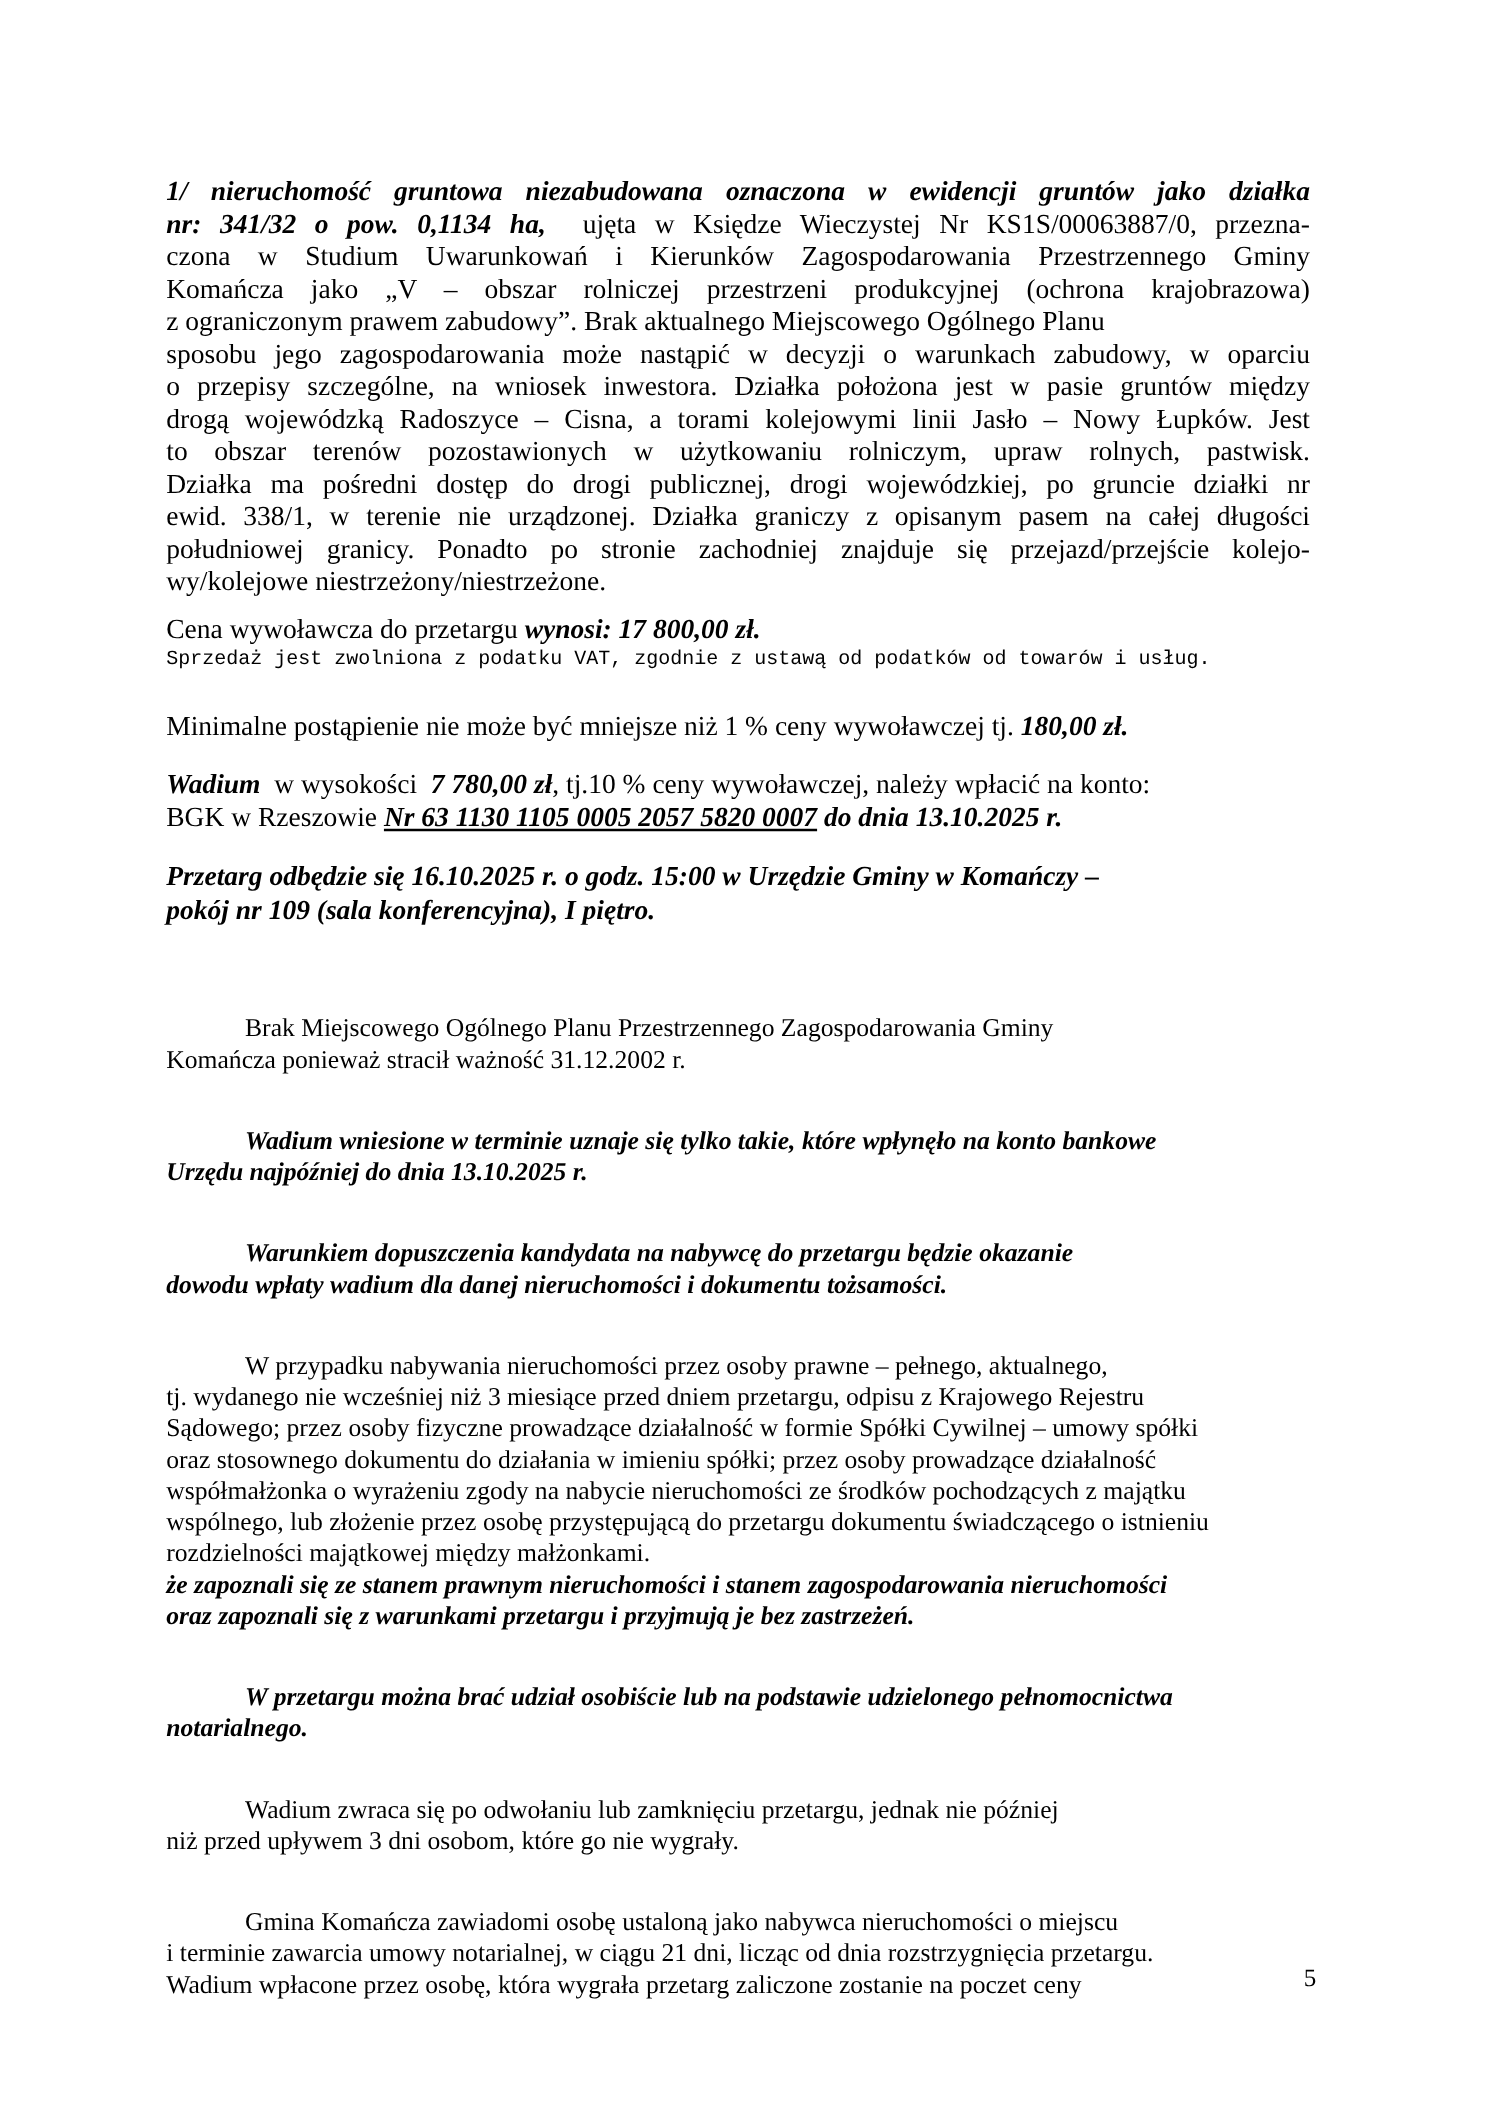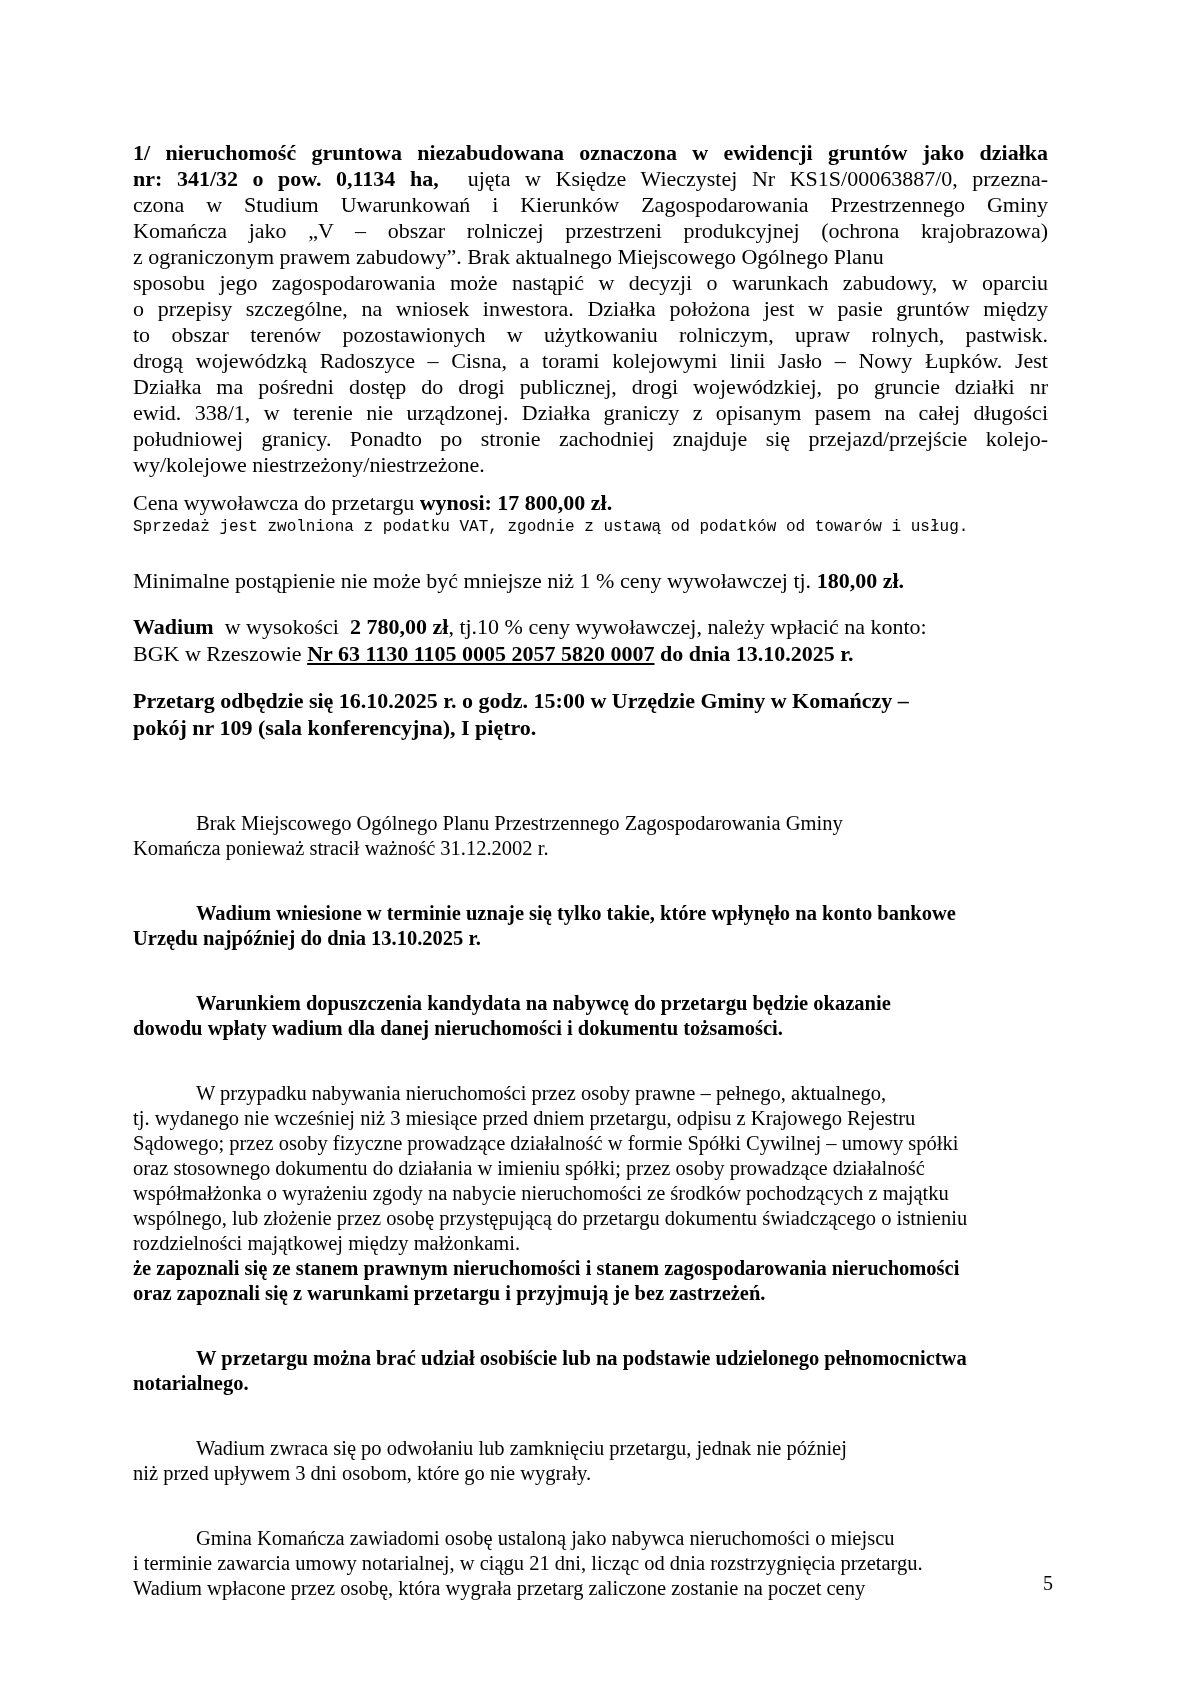--- a/index.html
+++ b/index.html
@@ -16,21 +16,21 @@
     left:133px; top:140px;
     width:915px;
   }
   .block { }
   .block.body  { font-size:22px;   line-height:26px; }
   .block.lower { font-size:20.5px; line-height:25px; }
   .line { white-space:normal; }
   .line.just { text-align:justify; text-align-last:justify; }
   .line.small { font-size:16px; line-height:22px;font-family:Liberation Mono, monospace; }
   .line.ind { text-indent:63px;margin-top:40px; }
-  .b { font-weight:bold; }
+  .b { font-weight:bold;font-style:italic; }
   .u { text-decoration:underline; }
   
   [data-name="starting-price"] { margin-top:12px; }
   [data-name="minimum-bid"]    { margin-top:30px; }
   [data-name="deposit-info"]   { margin-top:19px; }
   [data-name="deposit-info"] .line,
   [data-name="auction-date"] .line { line-height:27px; }
   [data-name="auction-date"]   { margin-top:20px; }
   [data-name="auction-terms"]  { margin-top:70px; }
   .page-number {
@@ -45,36 +45,36 @@
 <div class="page" data-name="document-page">
   <div class="content" data-name="document-body">
       <div class="block body" data-name="property-description">
         <div class="line just" data-name="property-description-line"><span class="b">1/ nieruchomość gruntowa niezabudowana oznaczona w ewidencji gruntów jako działka</span></div>
         <div class="line just" data-name="property-description-line"><span class="b">nr: 341/32 o pow. 0,1134 ha,</span><span>&nbsp; ujęta w Księdze Wieczystej Nr KS1S/00063887/0, przezna-</span></div>
         <div class="line just" data-name="property-description-line"><span>czona w Studium Uwarunkowań i Kierunków Zagospodarowania Przestrzennego Gminy</span></div>
         <div class="line just" data-name="property-description-line"><span>Komańcza jako „V – obszar rolniczej przestrzeni produkcyjnej (ochrona krajobrazowa)</span></div>
         <div class="line" data-name="property-description-line"><span>z ograniczonym prawem zabudowy”. Brak aktualnego Miejscowego Ogólnego Planu</span></div>
         <div class="line just" data-name="property-description-line"><span>sposobu jego zagospodarowania może nastąpić w decyzji o warunkach zabudowy, w oparciu</span></div>
         <div class="line just" data-name="property-description-line"><span>o przepisy szczególne, na wniosek inwestora. Działka położona jest w pasie gruntów między</span></div>
+        <div class="line just" data-name="property-description-line"><span>drogą wojewódzką Radoszyce – Cisna, a torami kolejowymi linii Jasło – Nowy Łupków. Jest</span></div>
         <div class="line just" data-name="property-description-line"><span>to obszar terenów pozostawionych w użytkowaniu rolniczym, upraw rolnych, pastwisk.</span></div>
-        <div class="line just" data-name="property-description-line"><span>drogą wojewódzką Radoszyce – Cisna, a torami kolejowymi linii Jasło – Nowy Łupków. Jest</span></div>
         <div class="line just" data-name="property-description-line"><span>Działka ma pośredni dostęp do drogi publicznej, drogi wojewódzkiej, po gruncie działki nr</span></div>
         <div class="line just" data-name="property-description-line"><span>ewid. 338/1, w terenie nie urządzonej. Działka graniczy z opisanym pasem na całej długości</span></div>
         <div class="line just" data-name="property-description-line"><span>południowej granicy. Ponadto po stronie zachodniej znajduje się przejazd/przejście kolejo-</span></div>
         <div class="line" data-name="property-description-line"><span>wy/kolejowe niestrzeżony/niestrzeżone.</span></div>
       </div>
       <div class="block body" data-name="starting-price">
         <div class="line" data-name="starting-price-line"><span>Cena wywoławcza do przetargu </span><span class="b">wynosi: 17 800,00 zł.</span></div>
         <div class="line small" data-name="starting-price-line"><span>Sprzedaż jest zwolniona z podatku VAT, zgodnie z ustawą od podatków od towarów i usług.</span></div>
       </div>
       <div class="block body" data-name="minimum-bid">
         <div class="line" data-name="minimum-bid-line"><span>Minimalne postąpienie nie może być mniejsze niż 1 % ceny wywoławczej tj. </span><span class="b">180,00 zł.</span></div>
       </div>
       <div class="block body" data-name="deposit-info">
-        <div class="line" data-name="deposit-info-line"><span class="b">Wadium</span><span>&nbsp; w wysokości&nbsp; </span><span class="b">2 780,00 zł</span><span>, tj.10 % ceny wywoławczej, należy wpłacić na konto:</span></div>
+        <div class="line" data-name="deposit-info-line"><span class="b">Wadium</span><span>&nbsp; w wysokości&nbsp; </span><span class="b">7 780,00 zł</span><span>, tj.10 % ceny wywoławczej, należy wpłacić na konto:</span></div>
         <div class="line" data-name="deposit-info-line"><span>BGK w Rzeszowie </span><span class="b u">Nr 63 1130 1105 0005 2057 5820 0007</span><span class="b"> do dnia 13.10.2025 r.</span></div>
       </div>
       <div class="block body" data-name="auction-date">
         <div class="line" data-name="auction-date-line"><span class="b">Przetarg odbędzie się 16.10.2025 r. o godz. 15:00 w Urzędzie Gminy w Komańczy –</span></div>
         <div class="line" data-name="auction-date-line"><span class="b">pokój nr 109 (sala konferencyjna), I piętro.</span></div>
       </div>
       <div class="block lower" data-name="auction-terms">
         <div class="line ind" data-name="auction-terms-line"><span>Brak Miejscowego Ogólnego Planu Przestrzennego Zagospodarowania Gminy</span></div>
         <div class="line" data-name="auction-terms-line"><span>Komańcza ponieważ stracił ważność 31.12.2002 r.</span></div>
         <div class="line ind" data-name="auction-terms-line"><span class="b">Wadium wniesione w terminie uznaje się tylko takie, które wpłynęło na konto bankowe</span></div>

